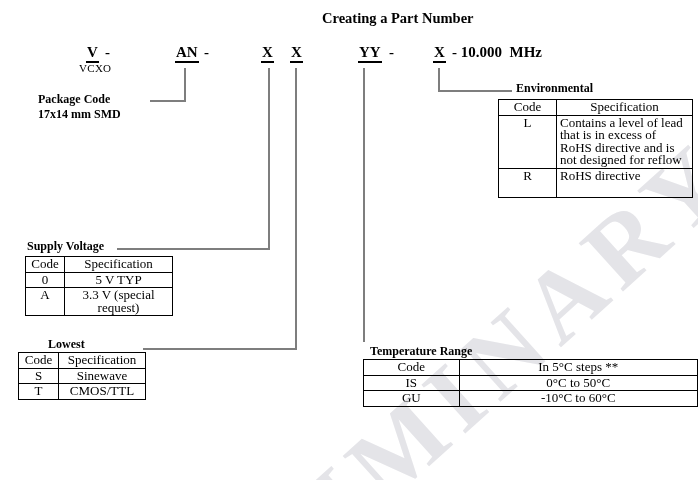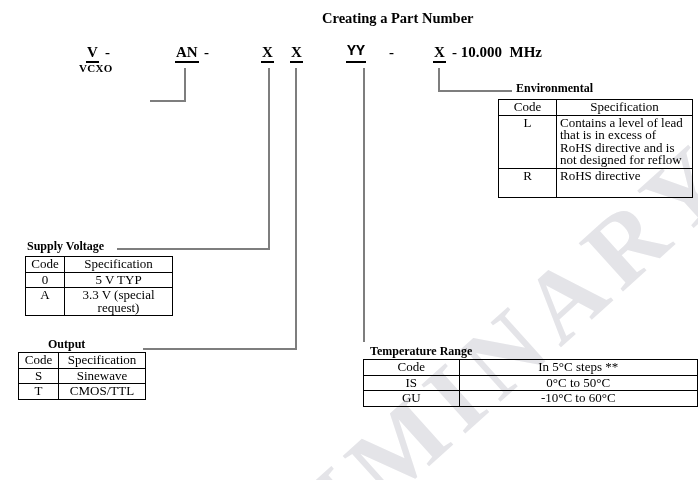--- a/index.html
+++ b/index.html
@@ -14,21 +14,21 @@
     font-size:100px;font-weight:bold;letter-spacing:10px;
     color:#e4e4e8;white-space:nowrap;z-index:0;user-select:none;
   }
   .layer{position:absolute;inset:0;z-index:1;border-radius:7px;}
   
   .title{position:absolute;left:322px;top:10px;font-size:14.5px;font-weight:bold;}
   
   .tok{position:absolute;top:44px;font-size:15px;font-weight:bold;line-height:16px;}
   .tok.u{border-bottom:2px solid #000;padding:0 1px 1px 1px;}
   .tok.freq{white-space:pre;}
-  .vcxo{position:absolute;left:79px;top:62px;font-size:11px;font-weight:bold;letter-spacing:.3px;}
+  .vcxo{position:absolute;left:79px;top:62px;font-size:11px;font-weight:normal;letter-spacing:.3px;}
   .pkg{position:absolute;left:38px;top:92px;font-size:12px;font-weight:bold;line-height:15px;}
   
   .line{position:absolute;background:#7e7e7e;}
   
   .seclabel{position:absolute;font-size:12px;font-weight:bold;white-space:nowrap;}
   
   table{position:absolute;border-collapse:collapse;background:transparent;
         font-size:13px;line-height:12.5px;font-family:"Liberation Serif",serif;}
   td{border:1px solid #000;text-align:center;vertical-align:top;padding:1px 3px;}
   td.left{text-align:left;}
@@ -50,27 +50,31 @@
   <div class="layer">
 
     <div class="title">Creating a Part Number</div>
 
     <span class="tok u" style="left:86px;">V</span>
     <span class="tok" style="left:105px;">-</span>
     <span class="tok u" style="left:175px;">AN</span>
     <span class="tok" style="left:204px;">-</span>
     <span class="tok u" style="left:261px;">X</span>
     <span class="tok u" style="left:290px;">X</span>
-    <span class="tok u" style="left:346px;font-family:Liberation Mono, monospace;">YY</span>
+    <span class="tok u" style="left:358px;">YY</span>
     <span class="tok" style="left:389px;">-</span>
     <span class="tok u" style="left:433px;">X</span>
     <span class="tok freq" style="left:452px;">- 10.000  MHz</span>
 
     <div class="vcxo">VCXO</div>
 
+    <div class="pkg">
+      <div>Package Code</div>
+      <div>17x14 mm SMD</div>
+    </div>
 
     <div class="line" style="left:184px;top:68px;width:2px;height:34px;"></div>
     <div class="line" style="left:150px;top:100px;width:36px;height:2px;"></div>
     <div class="line" style="left:268px;top:68px;width:2px;height:182px;"></div>
     <div class="line" style="left:117px;top:248px;width:153px;height:2px;"></div>
     <div class="line" style="left:295px;top:68px;width:2px;height:282px;"></div>
     <div class="line" style="left:143px;top:348px;width:154px;height:2px;"></div>
     <div class="line" style="left:363px;top:68px;width:2px;height:274px;"></div>
     <div class="line" style="left:438px;top:68px;width:2px;height:24px;"></div>
     <div class="line" style="left:438px;top:90px;width:74px;height:2px;"></div>
@@ -104,21 +108,21 @@
         <td class="c1">0</td>
         <td class="c2">5 V TYP</td>
       </tr>
       <tr>
         <td class="c1">A</td>
         <td class="c2">3.3 V (special request)</td>
       </tr>
     </tbody>
       </table>
 
-    <div class="seclabel" style="left:48px;top:337px;">Output</div>
+    <div class="seclabel" style="left:48px;top:337px;">Lowest</div>
     <table class="out-table" style="left:18px;top:352px;">
       <tbody>
           <tr>
         <td class="c1">Code</td>
         <td class="c2">Specification</td>
       </tr>
       <tr>
         <td class="c1">S</td>
         <td class="c2">Sinewave</td>
       </tr>

